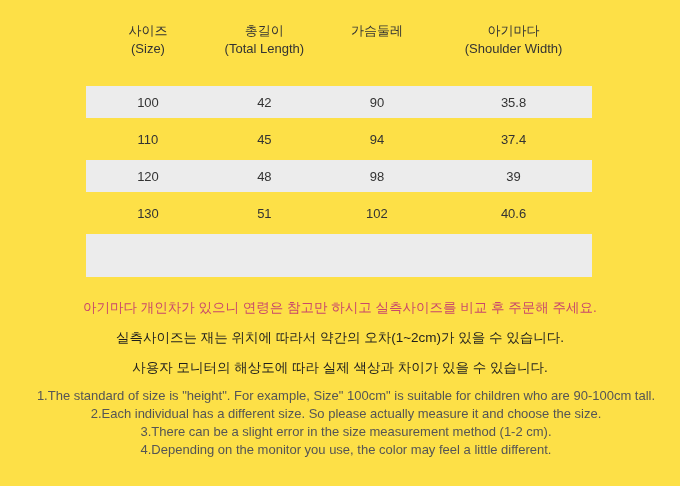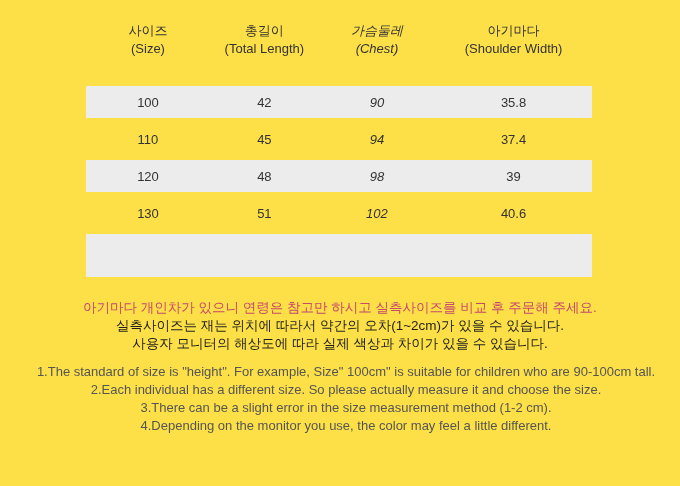--- a/index.html
+++ b/index.html
@@ -13,34 +13,34 @@
   .page { width: 680px; height: 486px; background: #fde047; position: relative; }
 
   
   .size-table { width: 506px; margin-left: 86px; padding-top: 22px; }
   .thead { display: flex; margin-bottom: 28px; }
   .thead .cell { text-align: center; }
   .thead .kr { font-size: 13px; line-height: 18px; color: #333; }
   .thead .en { font-size: 13px; line-height: 18px; color: #333; }
   .col-0 { width: 24.5%; }
   .col-1 { width: 21.5%; }
-  .col-2 { width: 23%; font-style: italic; }
+  .col-2 { width: 23%; }
   .col-3 { width: 31%; }
   .row {
     display: flex; align-items: center;
     height: 32px; margin-bottom: 5px;
     font-size: 13px; color: #333;
   }
   .row .cell { text-align: center; }
   .row.gray { background: #ececec; align-items: center; }
   .row.empty { height: 43px; margin-top: 4px; margin-bottom: 0; }
 
   
   .notes-kr { margin-top: 22px; text-align: center; }
-  .notes-kr p { font-size: 13.5px; line-height: 18px; color: #1e1e1e; }
+  .notes-kr p { font-size: 13.5px; line-height: 18px; color: #1e1e1e; margin-top: 12px; }
   .notes-kr .highlight { color: #c9486b; }
   .notes-en { margin-top: 10px; text-align: center; }
   .notes-en p { font-size: 13px; line-height: 18px; color: #555555; padding-left: 12px; }
 </style>
 </head>
 <body>
 
 <div class="page">
 
   <div class="size-table">
@@ -49,21 +49,20 @@
       <div class="cell col-0">
         <div class="kr">사이즈</div>
         <div class="en">(Size)</div>
       </div>
       <div class="cell col-1">
         <div class="kr">총길이</div>
         <div class="en">(Total Length)</div>
       </div>
       <div class="cell col-2">
         <div class="kr">가슴둘레</div>
-        <div class="en">(Chest)</div>
       </div>
       <div class="cell col-3">
         <div class="kr">아기마다</div>
         <div class="en">(Shoulder Width)</div>
       </div>
     </div>
 
     <div class="row gray">
       <div class="cell col-0">100</div>
       <div class="cell col-1">42</div>

